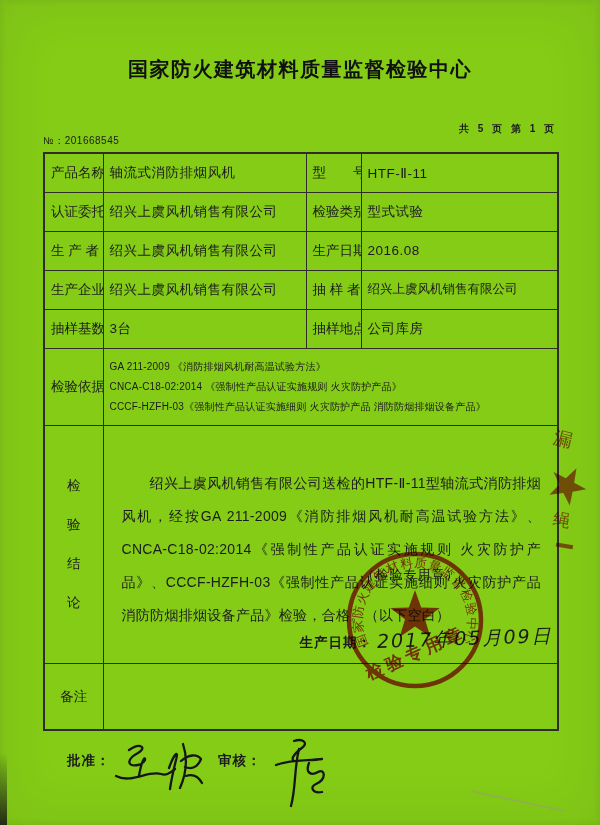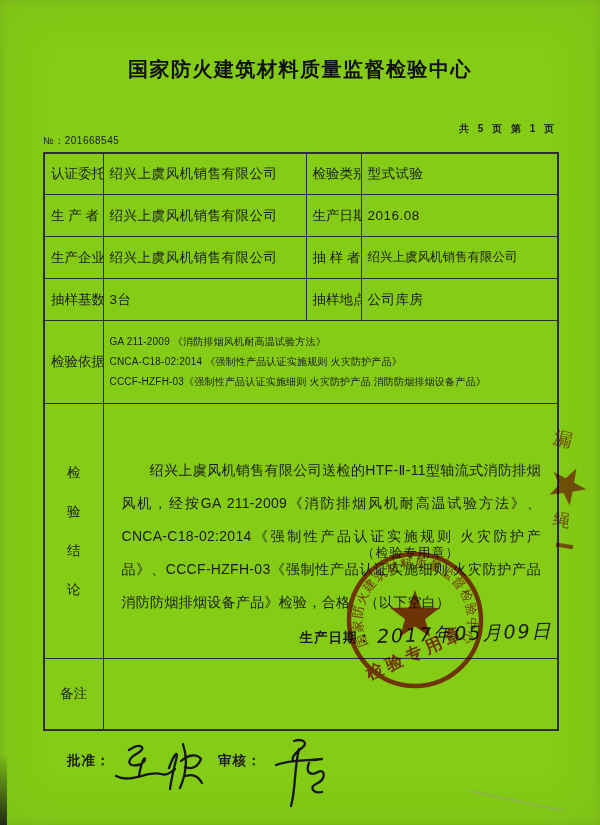--- a/index.html
+++ b/index.html
@@ -90,20 +90,26 @@
   </div>
 
   <table class="form">
     <colgroup>
         <col style="width:59px">
         <col style="width:203px">
         <col style="width:55px">
         <col style="width:197px">
       </colgroup>
     <tbody>
+        <tr class="r">
+      <td class="lbl">产品名称</td>
+      <td class="val">轴流式消防排烟风机</td>
+      <td class="lbl">型　　号</td>
+      <td class="val">HTF-Ⅱ-11</td>
+    </tr>
     <tr class="r">
       <td class="lbl">认证委托人</td>
       <td class="val">绍兴上虞风机销售有限公司</td>
       <td class="lbl">检验类别</td>
       <td class="val">型式试验</td>
     </tr>
     <tr class="r">
       <td class="lbl">生 产 者</td>
       <td class="val">绍兴上虞风机销售有限公司</td>
       <td class="lbl">生产日期</td>

